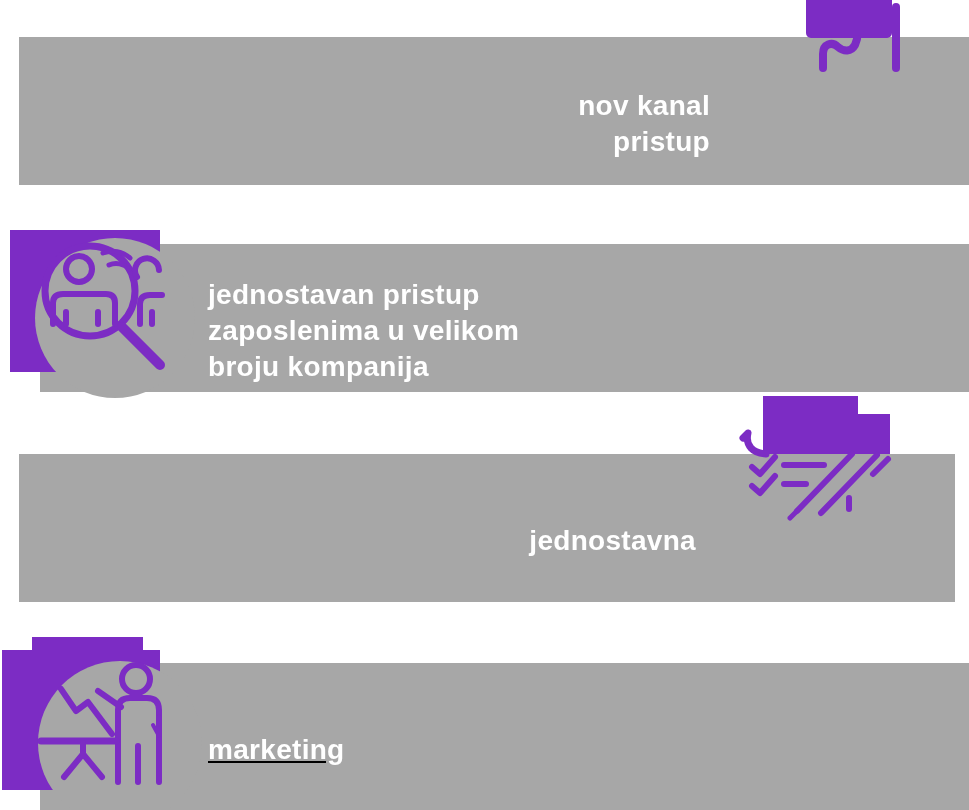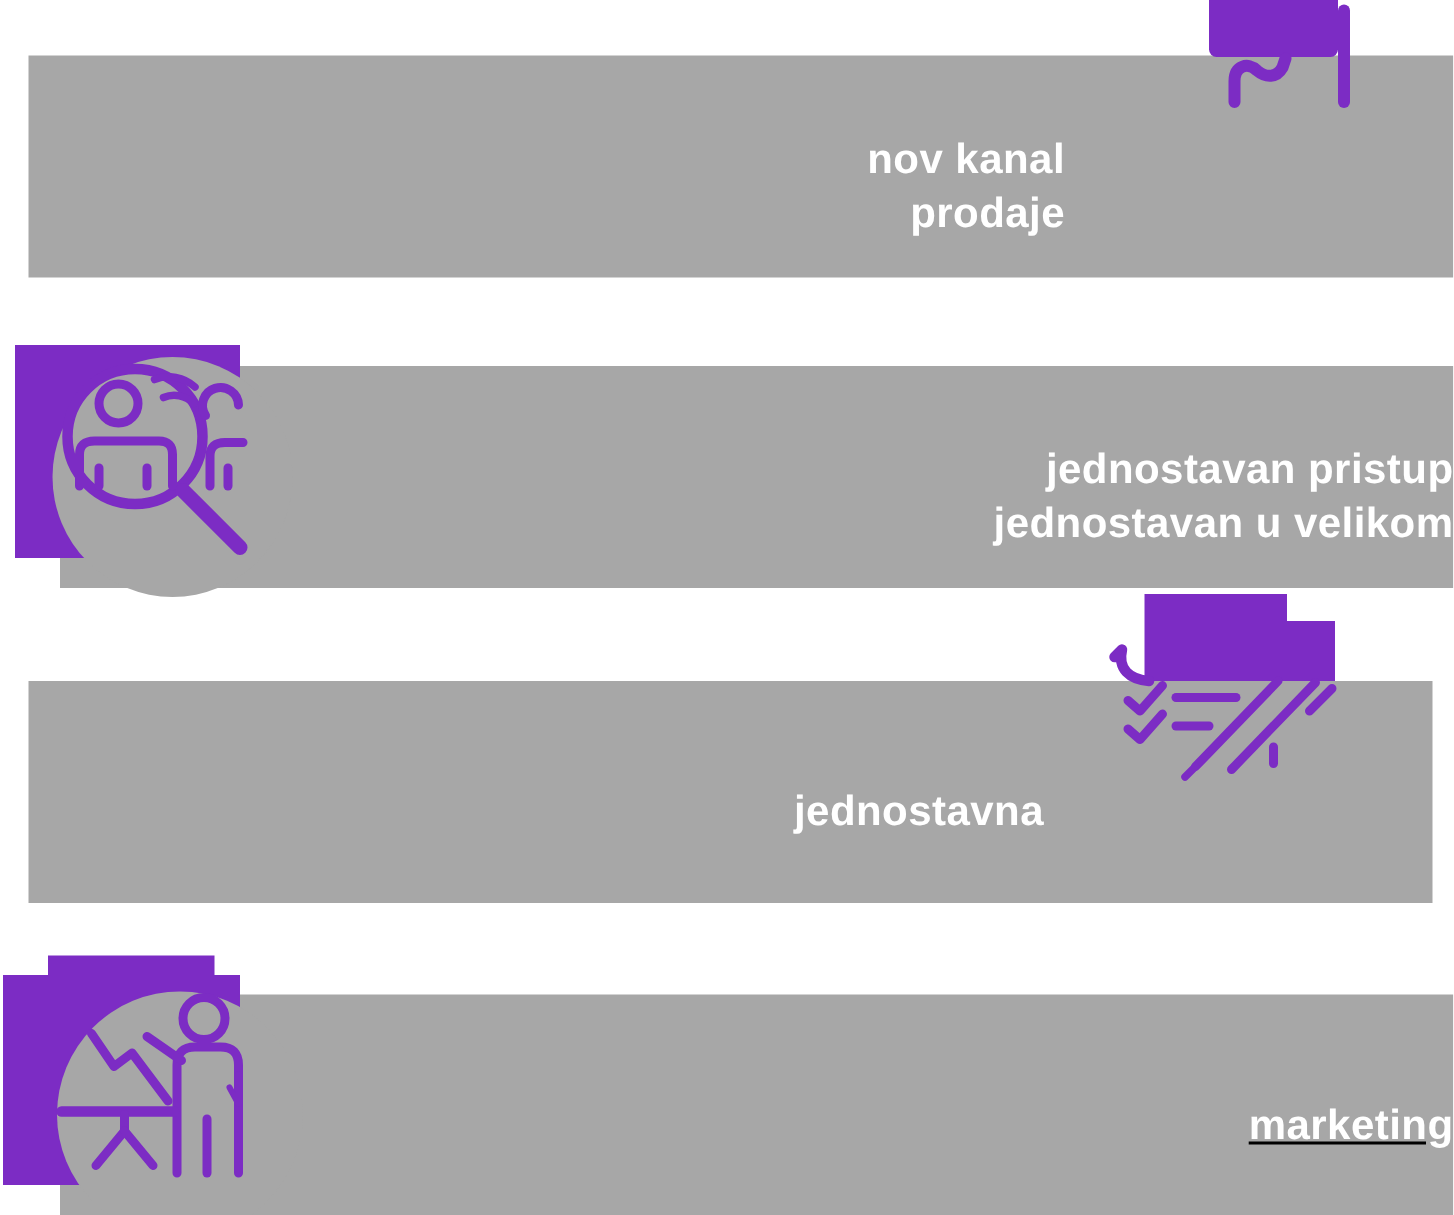--- a/index.html
+++ b/index.html
@@ -25,21 +25,21 @@
   }
   .bar-text{
     color:var(--text);
     font-weight:700;
     font-size:28px;
     line-height:36px;
     letter-spacing:.3px;
     margin-top:26px;
   }
   .bar-text.right{text-align:right;}
-  .bar-text.left{text-align:right;}
+  .bar-text.left{text-align:left;}
   #bar-1{left:19px;top:37px;width:950px;height:148px;padding-right:259px;box-sizing:border-box;}
   #bar-2{left:40px;top:244px;width:929px;height:148px;padding-left:168px;box-sizing:border-box;}
   #bar-3{left:19px;top:454px;width:936px;height:148px;padding-right:259px;box-sizing:border-box;}
   #bar-4{left:40px;top:663px;width:929px;height:147px;padding-left:168px;box-sizing:border-box;text-decoration:underline;}
   .accent-square{
     position:absolute;
     background:var(--purple);
     z-index:2;
   }
   #square-2{left:10px;top:230px;width:150px;height:142px;}
@@ -62,33 +62,34 @@
   .p-fill{fill:var(--purple);stroke:none;}
 </style>
 </head>
 <body>
 
 <div id="canvas">
 
   <div class="bar" id="bar-1">
     <div class="bar-text right">
       <div>nov kanal</div>
-      <div>prodaje</div>
+      <div>pristup</div>
     </div>
   </div>
   <svg class="icon" id="icon-1" viewBox="780 0 140 80" xmlns="http://www.w3.org/2000/svg">
     <rect class="p-fill" x="806" y="-12" width="86" height="50" rx="5"></rect>
     <path class="p-stroke" stroke-width="8" d="M896,7 V68"></path>
     <path class="p-stroke" stroke-width="8" d="M823,68 V54 C823,44 832,41 838,47 C844,52 851,52 855,45 L857,39"></path>
   </svg>
 
   <div class="bar" id="bar-2">
     <div class="bar-text left">
       <div>jednostavan pristup</div>
-      <div>jednostavan u velikom</div>
+      <div>zaposlenima u velikom</div>
+      <div>broju kompanija</div>
     </div>
   </div>
   <div class="accent-square" id="square-2"></div>
   <div class="icon-circle" id="circle-2"></div>
   <svg class="icon" id="icon-2" viewBox="30 230 150 150" xmlns="http://www.w3.org/2000/svg">
     <circle class="p-stroke" stroke-width="7" cx="90" cy="291" r="45"></circle>
     <circle class="p-stroke" stroke-width="6" cx="79" cy="269" r="13"></circle>
     <path class="p-stroke" stroke-width="6" d="M53,324 V303 Q53,294 63,294 H106 Q115,294 115,303 V324"></path>
     <path class="p-stroke" stroke-width="6" d="M66,312 V324"></path>
     <path class="p-stroke" stroke-width="6" d="M98,312 V324"></path>

